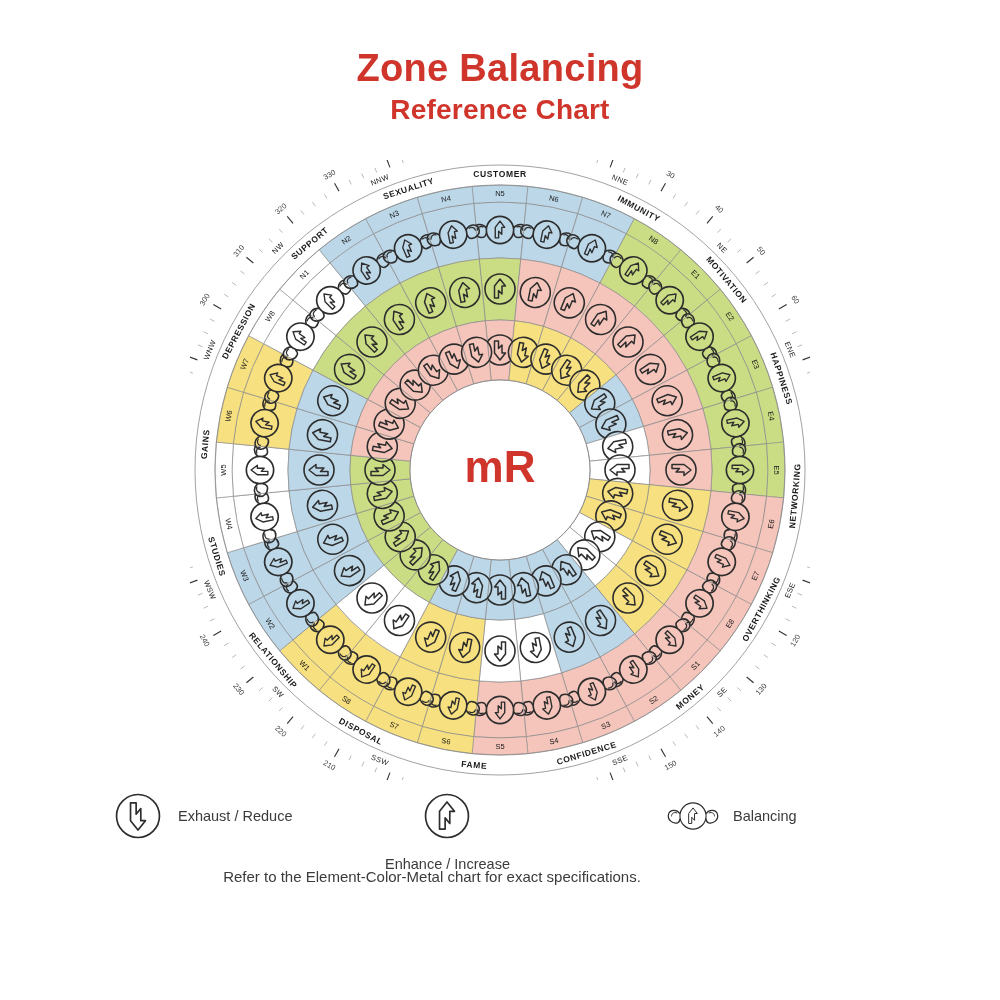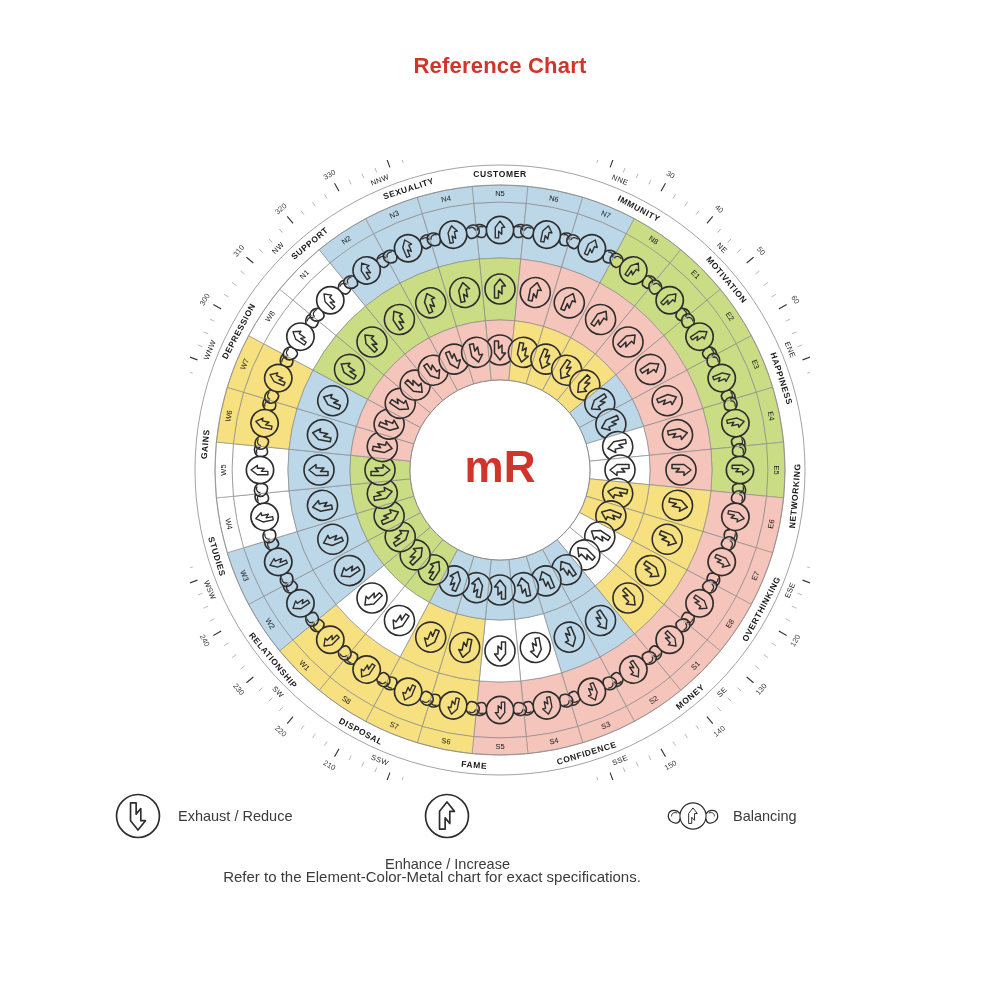--- a/index.html
+++ b/index.html
@@ -28,21 +28,21 @@
     text-align: center;
   }
   .title-line1 {
     font-size: 38px;
     font-weight: 700;
     color: #d0352c;
     letter-spacing: 0.3px;
     line-height: 44px;
   }
   .title-line2 {
-    font-size: 22px;
+    font-size: 28px;
     font-weight: 700;
     color: #d0352c;
     letter-spacing: 0.2px;
     line-height: 36px;
     margin-top: 2px;
   }
   .wheel-wrap {
     position: absolute;
     top: 160px;
     left: 190px;
@@ -83,20 +83,21 @@
     color: #3b3b3b;
   }
   .lg-icon { width: 56px; height: 56px; }
 </style>
 </head>
 <body>
 
 <div class="page">
 
   <div class="title-block">
+    <div class="title-line1">Zone Balancing</div>
     <div class="title-line2">Reference Chart</div>
   </div>
 
   <div class="wheel-wrap">
     <svg class="wheel" id="wheel-svg" width="620" height="620" viewBox="0 0 620 620">
       <defs>
         <g id="ico-down">
           <circle cx="0" cy="0" r="15" fill="none" stroke="#2d2d2d" stroke-width="1.6"></circle>
           <path d="M -5.5 -9 L -1.5 -9 L -1.5 -1.5 L 2 -5 L 2 3 L 5.5 3 L 0 10 L -5.5 3 L -5.5 -9 Z" fill="none" stroke="#2d2d2d" stroke-width="1.5" stroke-linejoin="round"></path>
         </g>

